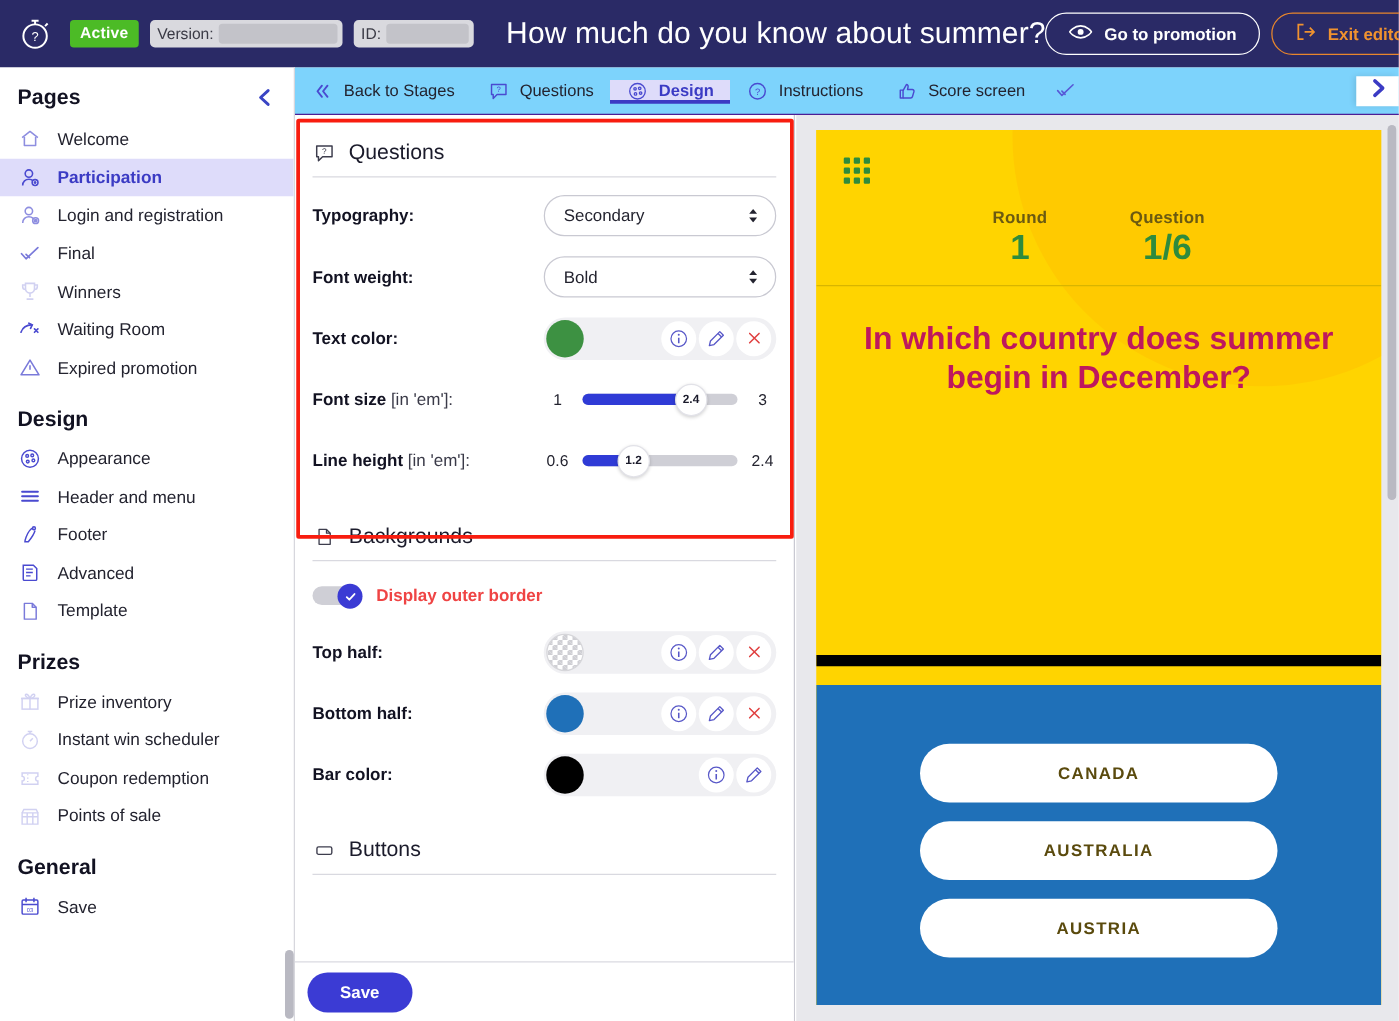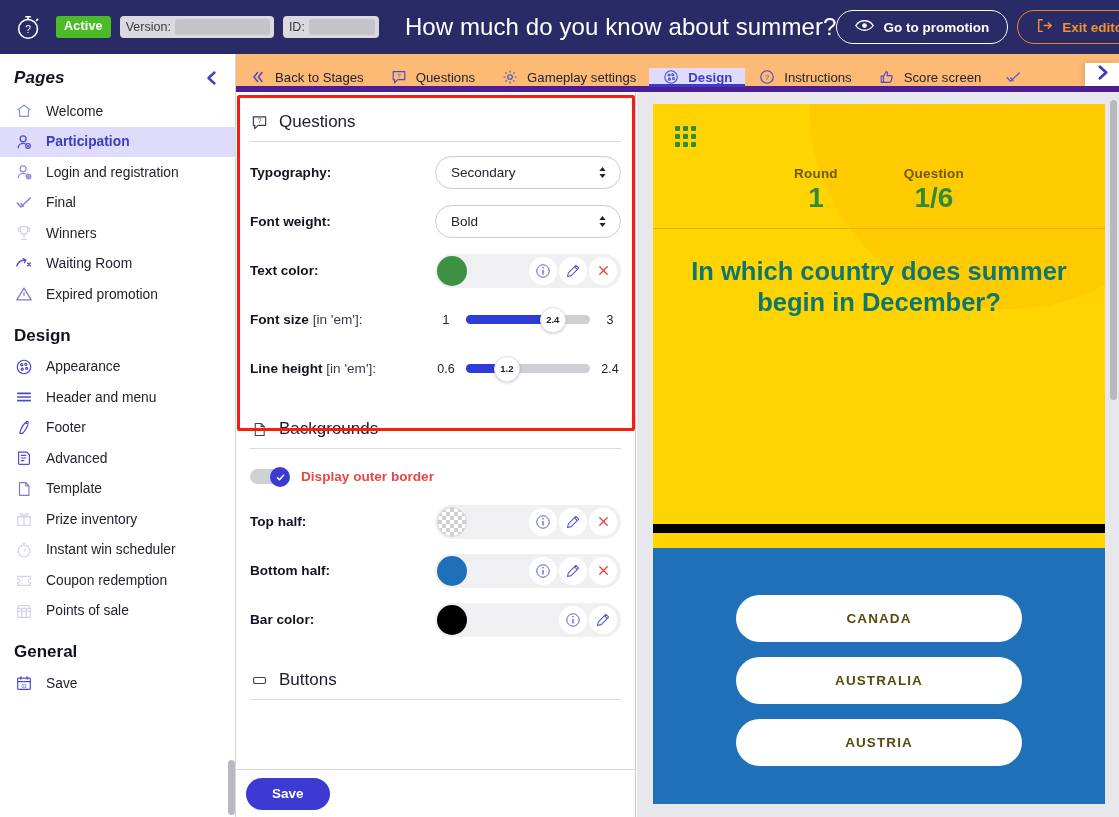--- a/index.html
+++ b/index.html
@@ -39,40 +39,40 @@
     font-size:13.5px; font-weight:bold; white-space:nowrap; background:transparent;
   }
   .btn-outline.orange { border-color:#e8862c; color:#f0922f; }
 
   
   .sidebar {
     position:absolute; left:0; top:54px; width:236px; height:763px;
     background:#fff; border-right:1px solid #d7d7dd; overflow:hidden;
   }
   .side-head {
-    display:flex; align-items:center; padding:14px 14px 8px 14px;font-style:italic;
+    display:flex; align-items:center; padding:14px 14px 8px 14px;
   }
   .side-head h2 { font-size:17px; font-weight:bold; color:#121222; letter-spacing:.1px;}
   .collapse-btn { margin-left:auto; color:#3a45c4; display:flex; }
   .side-section-title {
     font-size:17px; font-weight:bold; color:#121222; padding:16px 14px 6px 14px;
   }
   .side-item {
     display:flex; align-items:center; gap:12px; height:30.5px; padding:0 14px;
     font-size:13.8px; color:#23232f;
   }
   .side-item .ic { width:20px; height:20px; flex:0 0 20px; display:flex; align-items:center; justify-content:center; }
   .side-item.active { background:#dedcfa; color:#3b3bc4; font-weight:bold; }
   .side-item.muted { color:#23232f; }
   .side-item.muted .ic { opacity:.45; }
 
   
   .tabbar {
     position:absolute; left:236px; top:54px; width:883px; height:38px;
-    background:#fdba74; border-bottom:6px solid #4c1d95; display:flex; align-items:flex-end;
+    background:#7dd3fc; border-bottom:1px solid #4c1d95; display:flex; align-items:center;
   }
   .tab {
     display:flex; align-items:center; gap:8px; padding:0 13px;
     font-size:13.2px; color:#23232f; white-space:nowrap; position:relative;
   }
   .tab .ic { width:18px; height:18px; display:flex; align-items:center; justify-content:center; color:#4a4ad0; }
   .tab.active { background:#dedcfa; color:#3b3bc4; font-weight:bold; }
   .tab.active::after { content:""; position:absolute; left:0; bottom:-1px; width:100%; height:3px; background:#3b3bc4; }
   .tab.icon-only { padding:0 10px; }
   .tab-next {
@@ -179,21 +179,21 @@
   }
   .round-strip {
     position:absolute; left:0; top:62px; width:100%; display:flex; justify-content:center; gap:66px;
   }
   .rs-cell { text-align:center; }
   .rs-lbl { font-size:13.5px; font-weight:bold; color:#6b5a11; letter-spacing:.2px; }
   .rs-val { font-size:28px; font-weight:bold; color:#2e8b3d; line-height:1.15; margin-top:1px;}
   .hairline { position:absolute; left:0; top:124px; width:100%; height:1px; background:#d8b500; }
   .q-text {
     position:absolute; left:0; top:152px; width:100%; padding:0 26px;
-    text-align:center; color:#0f766e; font-weight:bold; font-size:25.5px; line-height:1.2;
+    text-align:center; color:#be185d; font-weight:bold; font-size:25.5px; line-height:1.2;
   }
   .black-bar { position:absolute; left:0; top:420px; width:100%; height:9px; background:#000; }
   .dev-bottom {
     position:absolute; left:0; top:444px; width:100%; height:271px; background:#1f70b8;
     display:flex; flex-direction:column; align-items:center; padding-top:47px; gap:15px;
   }
   .ans-btn {
     width:286px; height:47px; border-radius:24px; background:#fff;
     display:flex; align-items:center; justify-content:center;
     font-size:13.5px; font-weight:bold; color:#5a4a0d; letter-spacing:1.1px;
@@ -366,20 +366,21 @@
   <div class="side-item">
     <span class="ic">
       <svg viewBox="0 0 20 20" width="18" height="18" fill="none" stroke="#7a7ada" stroke-width="1.3" stroke-linejoin="round">
           <path d="M5 3h7l3.5 3.5V17H5V3z"></path>
           <path d="M12 3v3.5h3.5"></path>
         </svg>
     </span>
     <span>Template</span>
   </div>
 
+  <div class="side-section-title">Prizes</div>
   <div class="side-item muted">
     <span class="ic">
       <svg viewBox="0 0 20 20" width="18" height="18" fill="none" stroke="#9a9ae2" stroke-width="1.3">
           <rect x="3" y="7.5" width="14" height="9.5"></rect>
           <path d="M2 7.5h16M10 7.5V17"></path>
           <path d="M10 7.5S8.5 3 6.5 3.8 8 7.5 10 7.5zM10 7.5s1.5-4.5 3.5-3.7-.5 3.7-3.5 3.7z"></path>
         </svg>
     </span>
     <span>Prize inventory</span>
   </div>
@@ -435,29 +436,20 @@
     <span>Back to Stages</span>
   </div>
   <div class="tab">
     <span class="ic">
       <svg viewBox="0 0 18 18" width="16" height="16" fill="none" stroke="#4a4ad0" stroke-width="1.3" stroke-linejoin="round">
           <path d="M2.5 3h13v9h-8l-3.5 3.5V12h-1.5V3z"></path>
           <text x="9" y="9.7" font-size="7" fill="#4a4ad0" stroke="none" text-anchor="middle" font-family="Liberation Sans, sans-serif">?</text>
         </svg>
     </span>
     <span>Questions</span>
-  </div>
-  <div class="tab">
-    <span class="ic">
-      <svg viewBox="0 0 18 18" width="16" height="16" fill="none" stroke="#4a4ad0" stroke-width="1.25">
-          <circle cx="9" cy="9" r="2.6"></circle>
-          <path d="M9 1.8v2M9 14.2v2M1.8 9h2M14.2 9h2M3.9 3.9l1.4 1.4M12.7 12.7l1.4 1.4M14.1 3.9l-1.4 1.4M5.3 12.7l-1.4 1.4"></path>
-        </svg>
-    </span>
-    <span>Gameplay settings</span>
   </div>
   <div class="tab active">
     <span class="ic">
       <svg viewBox="0 0 18 18" width="16" height="16" fill="none" stroke="#4a4ad0" stroke-width="1.2">
           <circle cx="9" cy="9" r="7"></circle>
           <circle cx="6.8" cy="6.8" r="1.1"></circle>
           <circle cx="11" cy="6.4" r="1.1"></circle>
           <circle cx="11.8" cy="10.6" r="1.1"></circle>
           <circle cx="7.2" cy="11.4" r="1.1"></circle>
         </svg>

